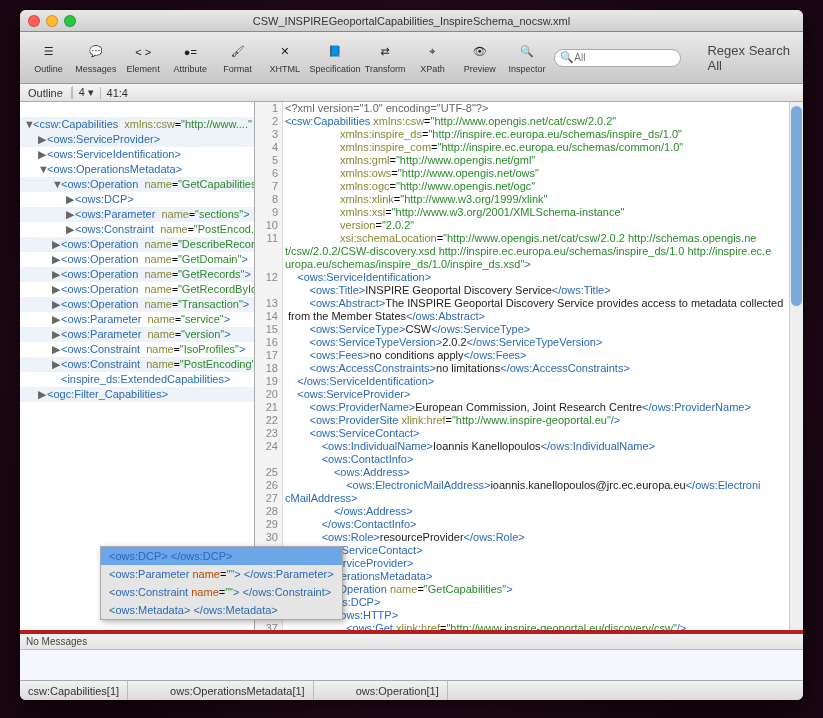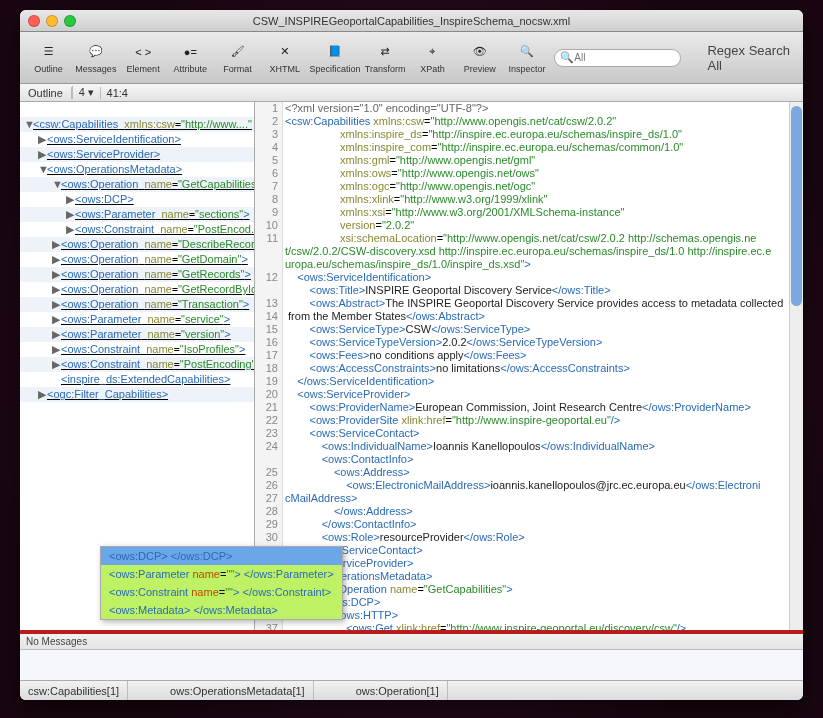--- a/index.html
+++ b/index.html
@@ -16,30 +16,30 @@
 .spacer{flex:1;}
 .search{display:flex;align-items:center;background:#fff;border:1px solid #aaa;border-radius:10px;padding:2px 6px;width:150px;height:18px;}
 .search input{border:none;outline:none;width:100%;font-size:10px;}
 .rsa{font-size:13px;color:#444;margin-left:24px;margin-right:6px;}
 .pathbar{height:18px;background:linear-gradient(#f6f6f6,#e2e2e2);border-bottom:1px solid #aaa;display:flex;align-items:center;font-size:10px;color:#333;}
 .pathbar .lbl{padding:0 8px;border-right:1px solid #bbb;}
 .pathbar .url{flex:1;padding:0 4px;overflow:hidden;white-space:nowrap;text-overflow:ellipsis;}
 .pathbar .pgs{padding:0 6px;border-left:1px solid #bbb;}
 .main{flex:1;display:flex;overflow:hidden;}
 .outline{width:235px;border-right:1px solid #aaa;overflow:hidden;background:#fff;}
-.row{white-space:nowrap;height:15px;line-height:15px;padding-left:4px;font-family:Monaco,Menlo,monospace;font-size:10px;text-decoration:underline;}
+.row{white-space:nowrap;height:15px;line-height:15px;padding-left:4px;font-family:Monaco,Menlo,monospace;font-size:10px;}
 .row.odd{background:#eef3fa;}
 .row.even{background:#fff;}
 .tri{display:inline-block;width:9px;color:#666;}
 .editor{flex:1;display:flex;overflow:hidden;position:relative;font-family:Monaco,Menlo,monospace;font-size:10px;}
 .gutter{width:28px;background:#f4f4f4;border-right:1px solid #ddd;text-align:right;color:#888;padding-right:4px;line-height:13px;}
 .code{flex:1;overflow:hidden;line-height:13px;white-space:pre;padding-left:2px;}
 .scrollbar{width:14px;background:#eee;border-left:1px solid #ccc;position:relative;}
 .thumb{position:absolute;left:1px;right:1px;top:4px;height:200px;background:#7aa9e0;border-radius:6px;}
-.ac{position:absolute;left:100px;top:546px;background:#bef264;border:1px solid #aaa;box-shadow:2px 2px 6px rgba(0,0,0,0.3);font-family:Monaco,Menlo,monospace;font-size:10px;}
+.ac{position:absolute;left:100px;top:546px;background:#e5e5e5;border:1px solid #aaa;box-shadow:2px 2px 6px rgba(0,0,0,0.3);font-family:Monaco,Menlo,monospace;font-size:10px;}
 .ac .opt{padding:3px 8px;white-space:nowrap;}
 .ac .opt.sel{background:#6aa6e8;color:#fff;}
 .msgs{height:50px;border-top:4px solid #b91c1c;background:#fff;display:flex;flex-direction:column;}
 .msgs .nom{background:linear-gradient(#f2f2f2,#e4e4e4);border-bottom:1px solid #bbb;padding:2px 6px;font-size:10px;color:#444;}
 .msgs .hdr{display:flex;background:#eee;border-bottom:1px solid #ccc;font-size:10px;color:#555;}
 .msgs .hdr div{padding:2px 6px;border-right:1px solid #ccc;}
 .bread{height:20px;background:linear-gradient(#f2f2f2,#dcdcdc);border-top:1px solid #aaa;display:flex;align-items:center;font-size:10px;color:#333;gap:34px;}
 .bread .crumb{padding:0 8px;border-right:1px solid #bbb;height:100%;display:flex;align-items:center;}
 .el{color:#2a6ab5;}
 .attr{color:#888833;}
@@ -117,22 +117,22 @@
   <div class="pathbar">
     <div class="lbl">Outline</div>
     <div class="pgs"><span>4</span> ▾</div>
     <div class="pgs">41:4</div>
   </div>
 
   <div class="main">
     <div class="outline" id="outline">
         <div class="row even" style="padding-left: 4px;"><span class="tri"></span><span class="pi"></span></div>
         <div class="row odd" style="padding-left: 4px;"><span class="tri">▼</span><span class="el">&lt;csw:Capabilities</span> <span class="attr">xmlns:csw</span>=<span class="val">"http://www...."</span></div>
+        <div class="row odd" style="padding-left: 18px;"><span class="tri">▶</span><span class="el">&lt;ows:ServiceProvider&gt;</span></div>
         <div class="row even" style="padding-left: 18px;"><span class="tri">▶</span><span class="el">&lt;ows:ServiceIdentification&gt;</span></div>
-        <div class="row odd" style="padding-left: 18px;"><span class="tri">▶</span><span class="el">&lt;ows:ServiceProvider&gt;</span></div>
         <div class="row even" style="padding-left: 18px;"><span class="tri">▼</span><span class="el">&lt;ows:OperationsMetadata&gt;</span></div>
         <div class="row odd" style="padding-left: 32px;"><span class="tri">▼</span><span class="el">&lt;ows:Operation</span> <span class="attr">name</span>=<span class="val">"GetCapabilities"</span></div>
         <div class="row even" style="padding-left: 46px;"><span class="tri">▶</span><span class="el">&lt;ows:DCP&gt;</span></div>
         <div class="row odd" style="padding-left: 46px;"><span class="tri">▶</span><span class="el">&lt;ows:Parameter</span> <span class="attr">name</span>=<span class="val">"sections"</span><span class="el">&gt;</span></div>
         <div class="row even" style="padding-left: 46px;"><span class="tri">▶</span><span class="el">&lt;ows:Constraint</span> <span class="attr">name</span>=<span class="val">"PostEncod..."</span></div>
         <div class="row odd" style="padding-left: 32px;"><span class="tri">▶</span><span class="el">&lt;ows:Operation</span> <span class="attr">name</span>=<span class="val">"DescribeRecord"</span></div>
         <div class="row even" style="padding-left: 32px;"><span class="tri">▶</span><span class="el">&lt;ows:Operation</span> <span class="attr">name</span>=<span class="val">"GetDomain"</span><span class="el">&gt;</span></div>
         <div class="row odd" style="padding-left: 32px;"><span class="tri">▶</span><span class="el">&lt;ows:Operation</span> <span class="attr">name</span>=<span class="val">"GetRecords"</span><span class="el">&gt;</span></div>
         <div class="row even" style="padding-left: 32px;"><span class="tri">▶</span><span class="el">&lt;ows:Operation</span> <span class="attr">name</span>=<span class="val">"GetRecordById"</span></div>
         <div class="row odd" style="padding-left: 32px;"><span class="tri">▶</span><span class="el">&lt;ows:Operation</span> <span class="attr">name</span>=<span class="val">"Transaction"</span><span class="el">&gt;</span></div>

